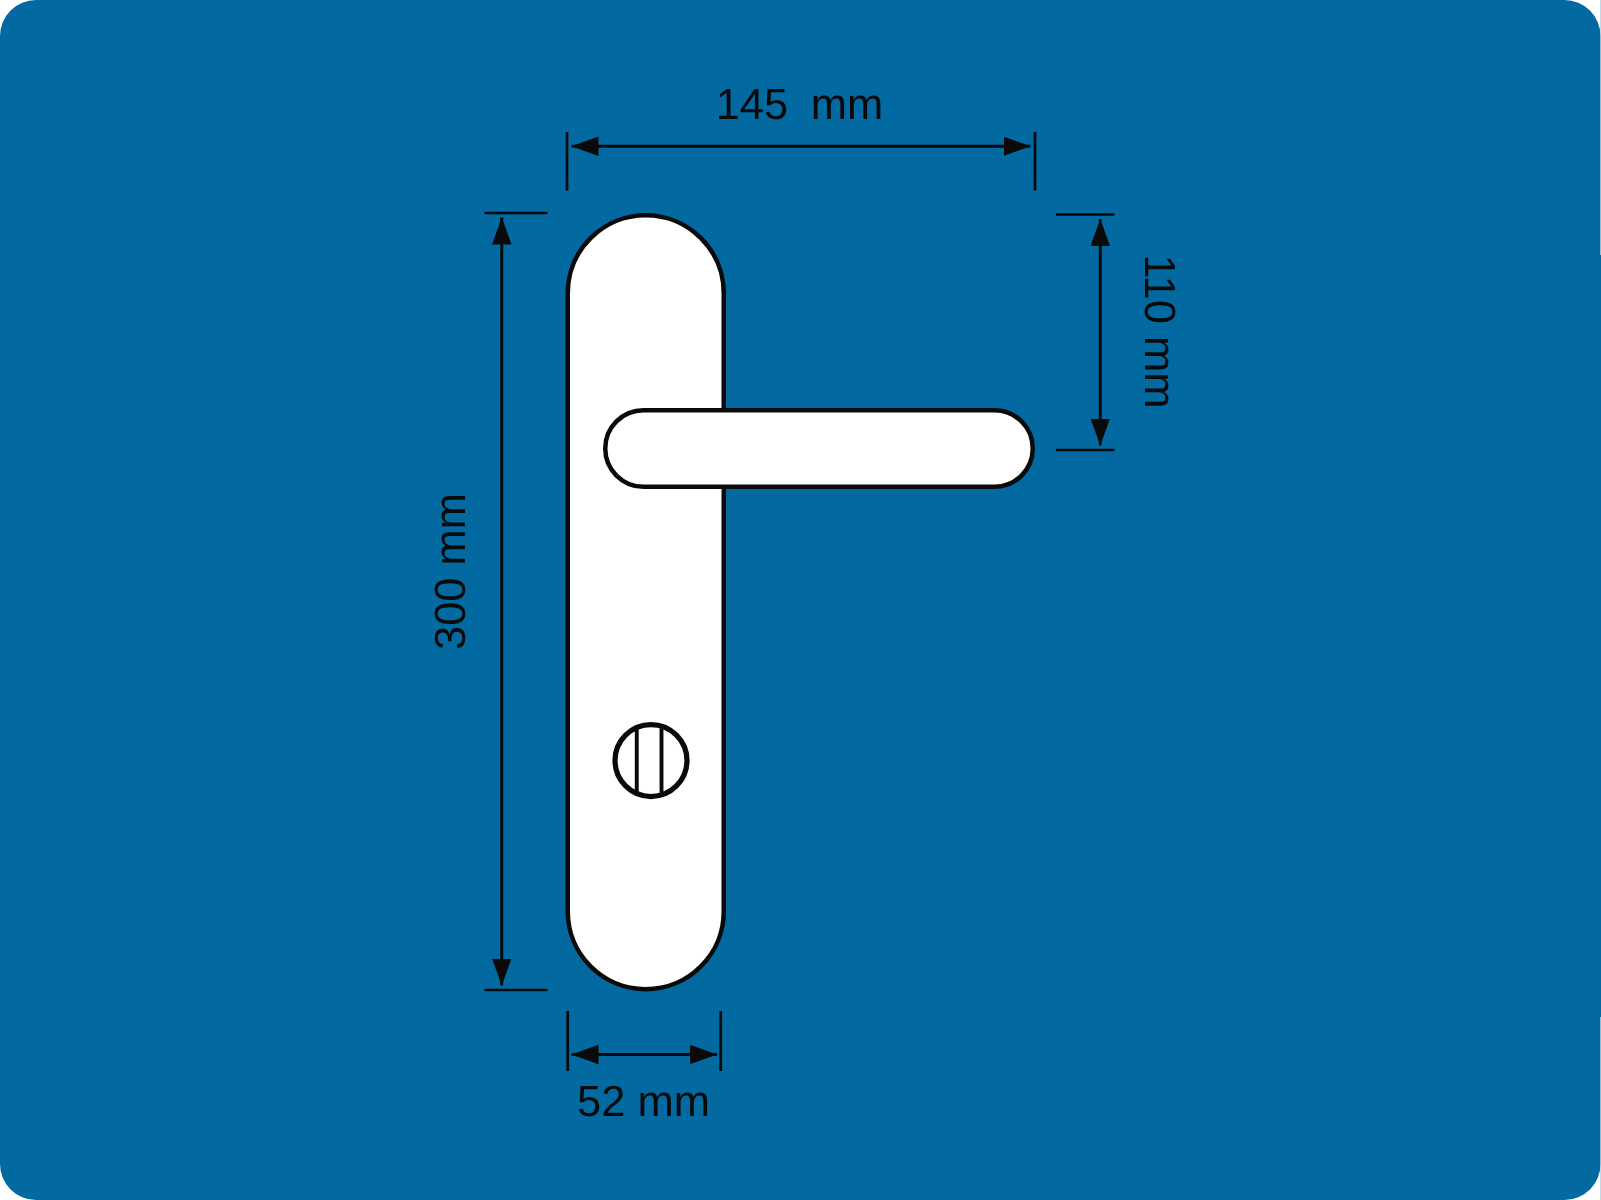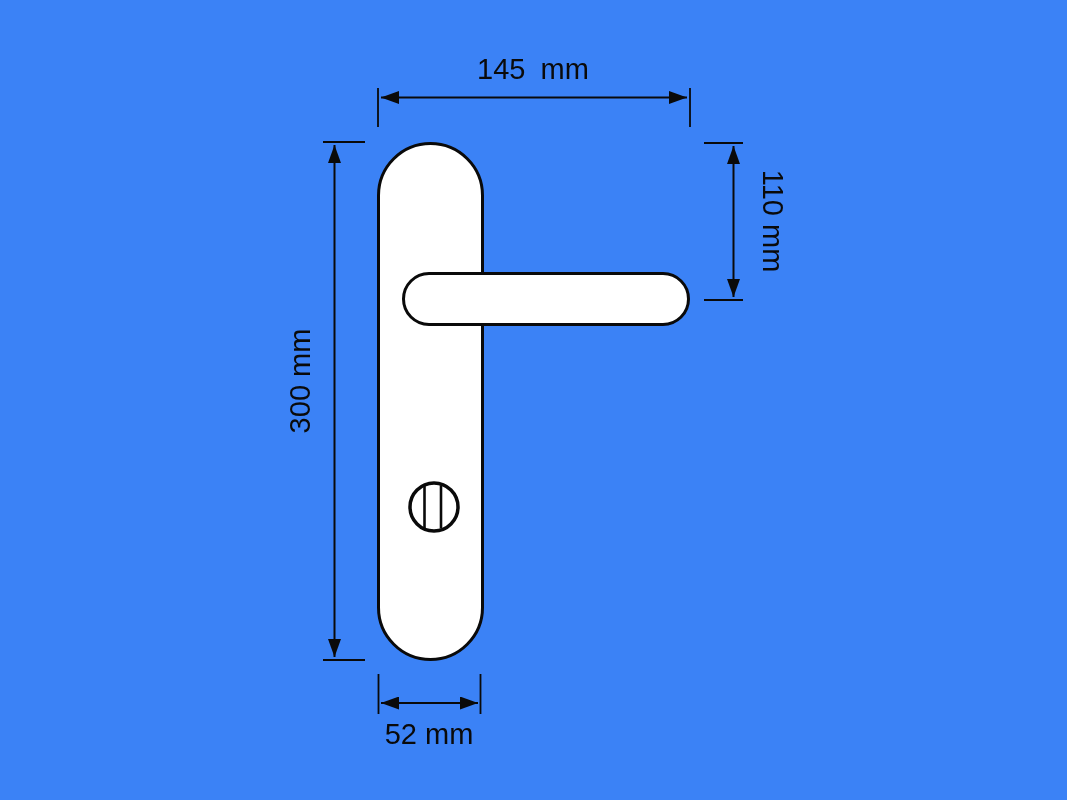--- a/index.html
+++ b/index.html
@@ -7,21 +7,22 @@
     padding: 0;
     width: 1067px;
     height: 800px;
     background: #ffffff;
     overflow: hidden;
   }
   .stage {
     position: relative;
     width: 1067px;
     height: 800px;
-    background: #3b82f6;
+    background: #0369a1;
+    border-radius: 24px;
   }
   svg { display: block; }
   .dim-label {
     font-family: "Liberation Sans", "DejaVu Sans", sans-serif;
     font-size: 29px;
     fill: #0a0a0a;
   }
   .dim-label-wide {
     word-spacing: 7px;
   }

